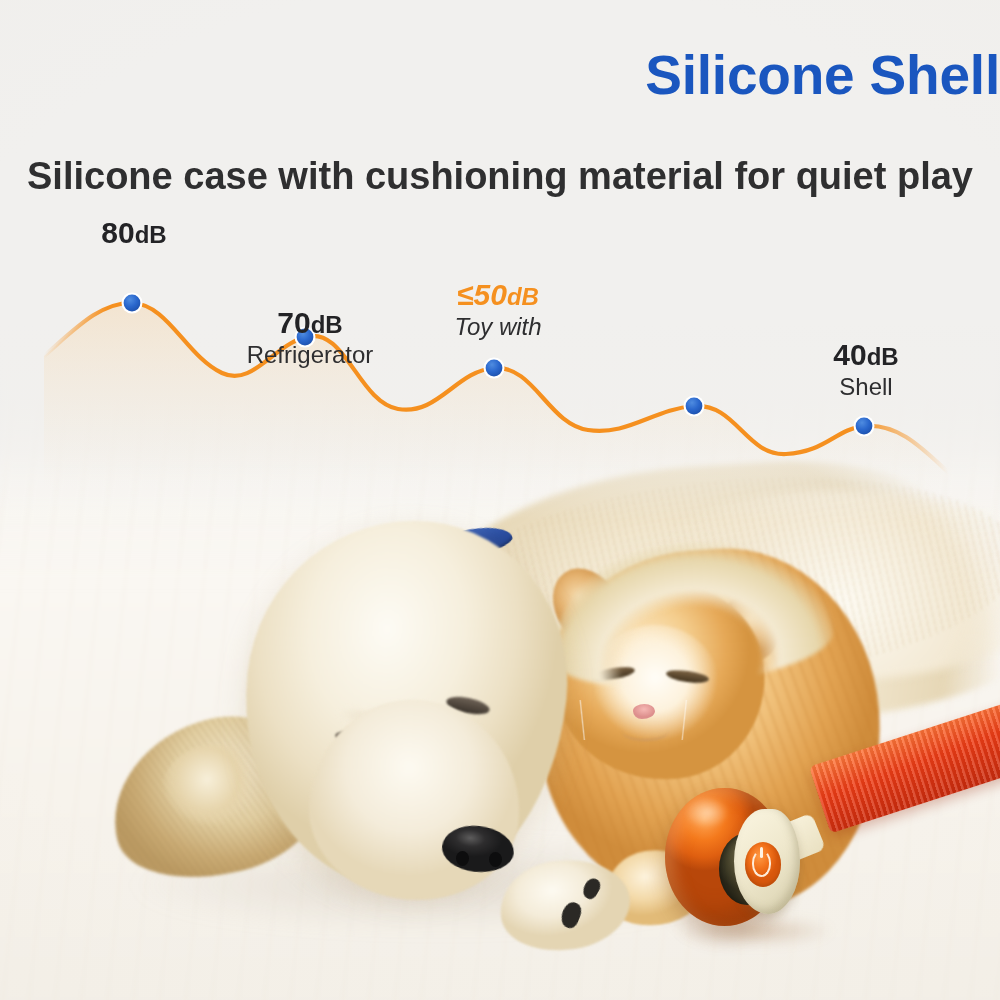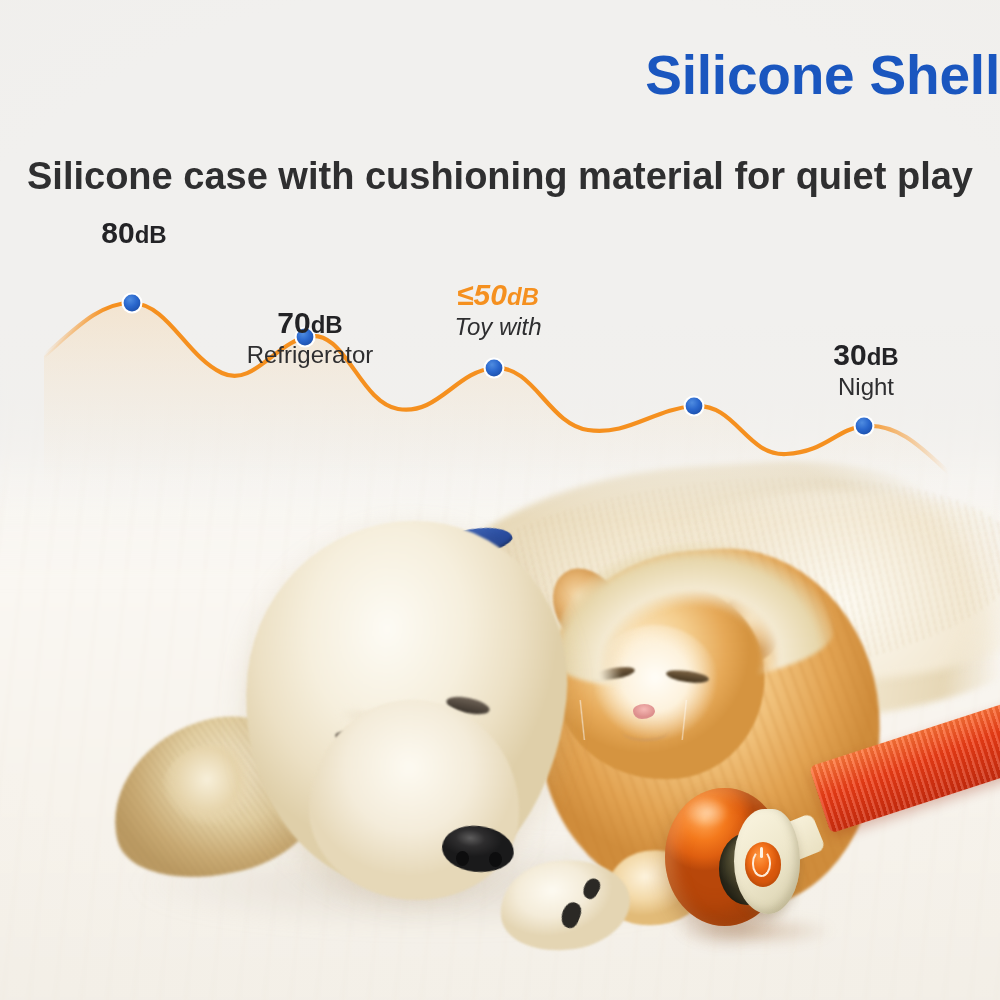--- a/index.html
+++ b/index.html
@@ -513,19 +513,19 @@
 
       <div class="db-label lbl-2 highlight">
         <div class="db-value"><span>≤50</span><span class="unit">dB</span></div>
         <div class="db-name">Toy with</div>
       </div>
 
       <div class="db-label lbl-3">
       </div>
 
       <div class="db-label lbl-4">
-        <div class="db-value"><span>30</span><span class="unit">dB</span></div>
-        <div class="db-name">Night</div>
+        <div class="db-value"><span>40</span><span class="unit">dB</span></div>
+        <div class="db-name">Shell</div>
       </div>
 
     </div>
   </div>
 </div>
 
 </body></html>

